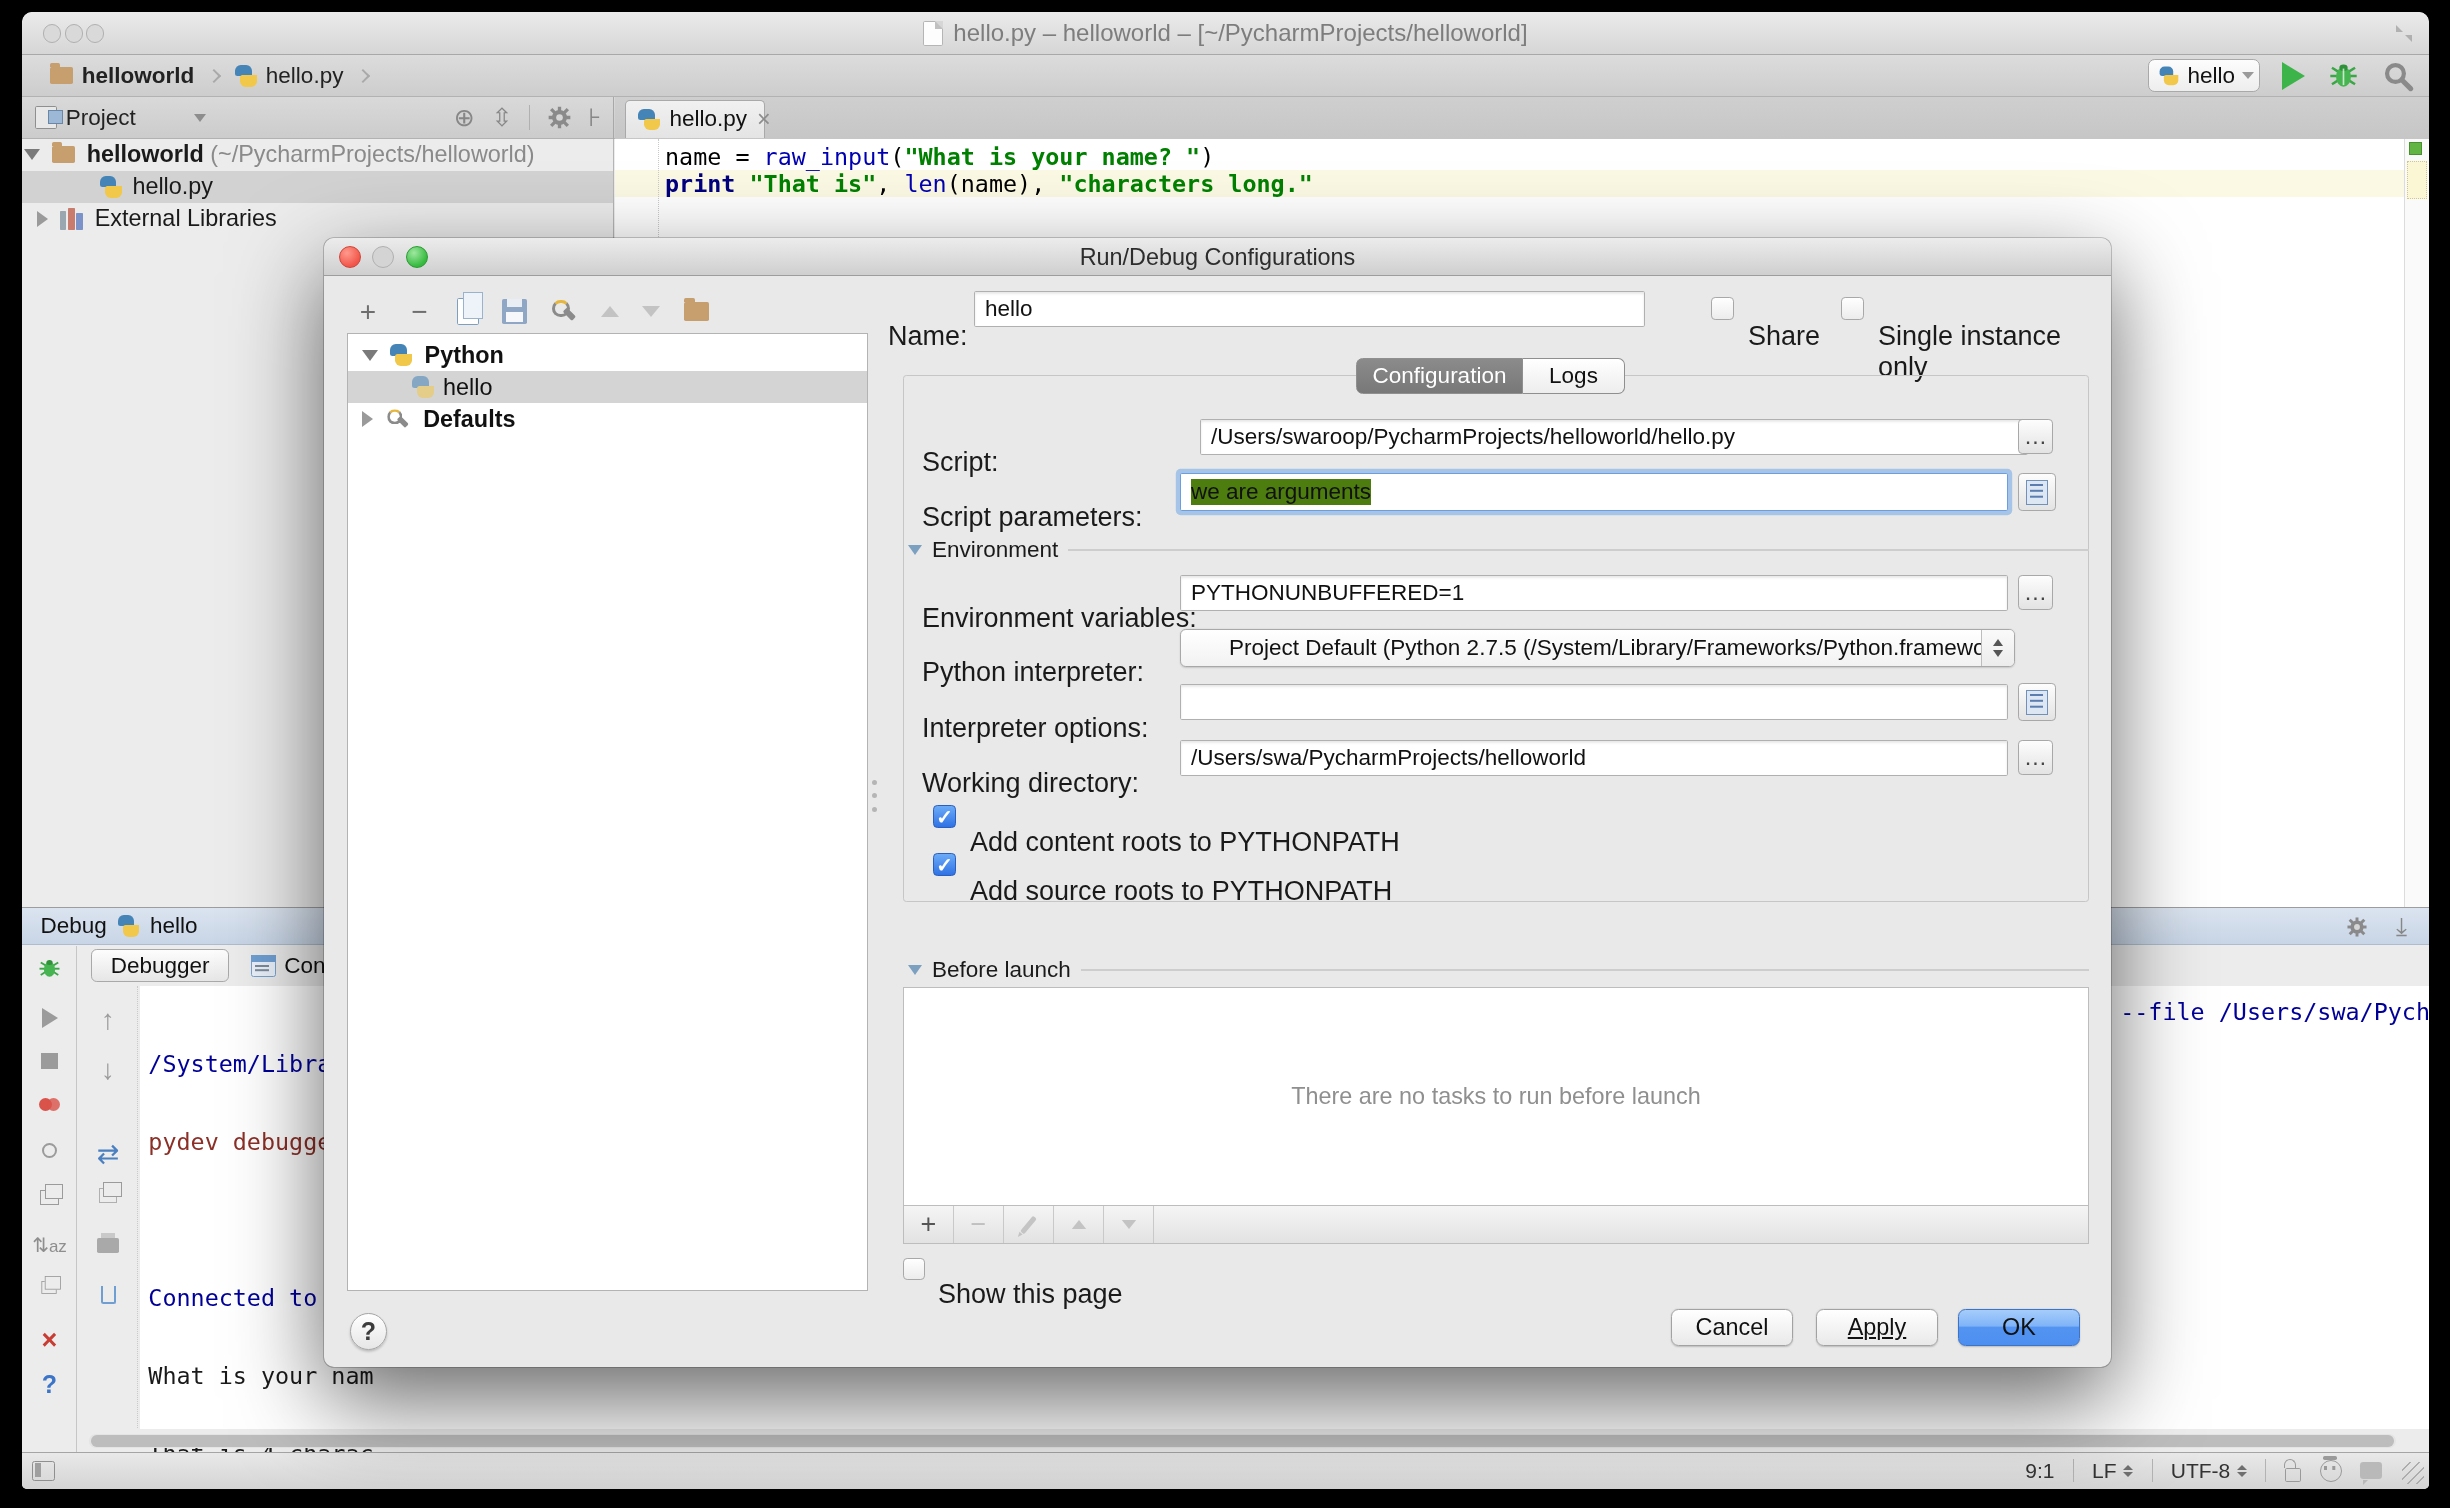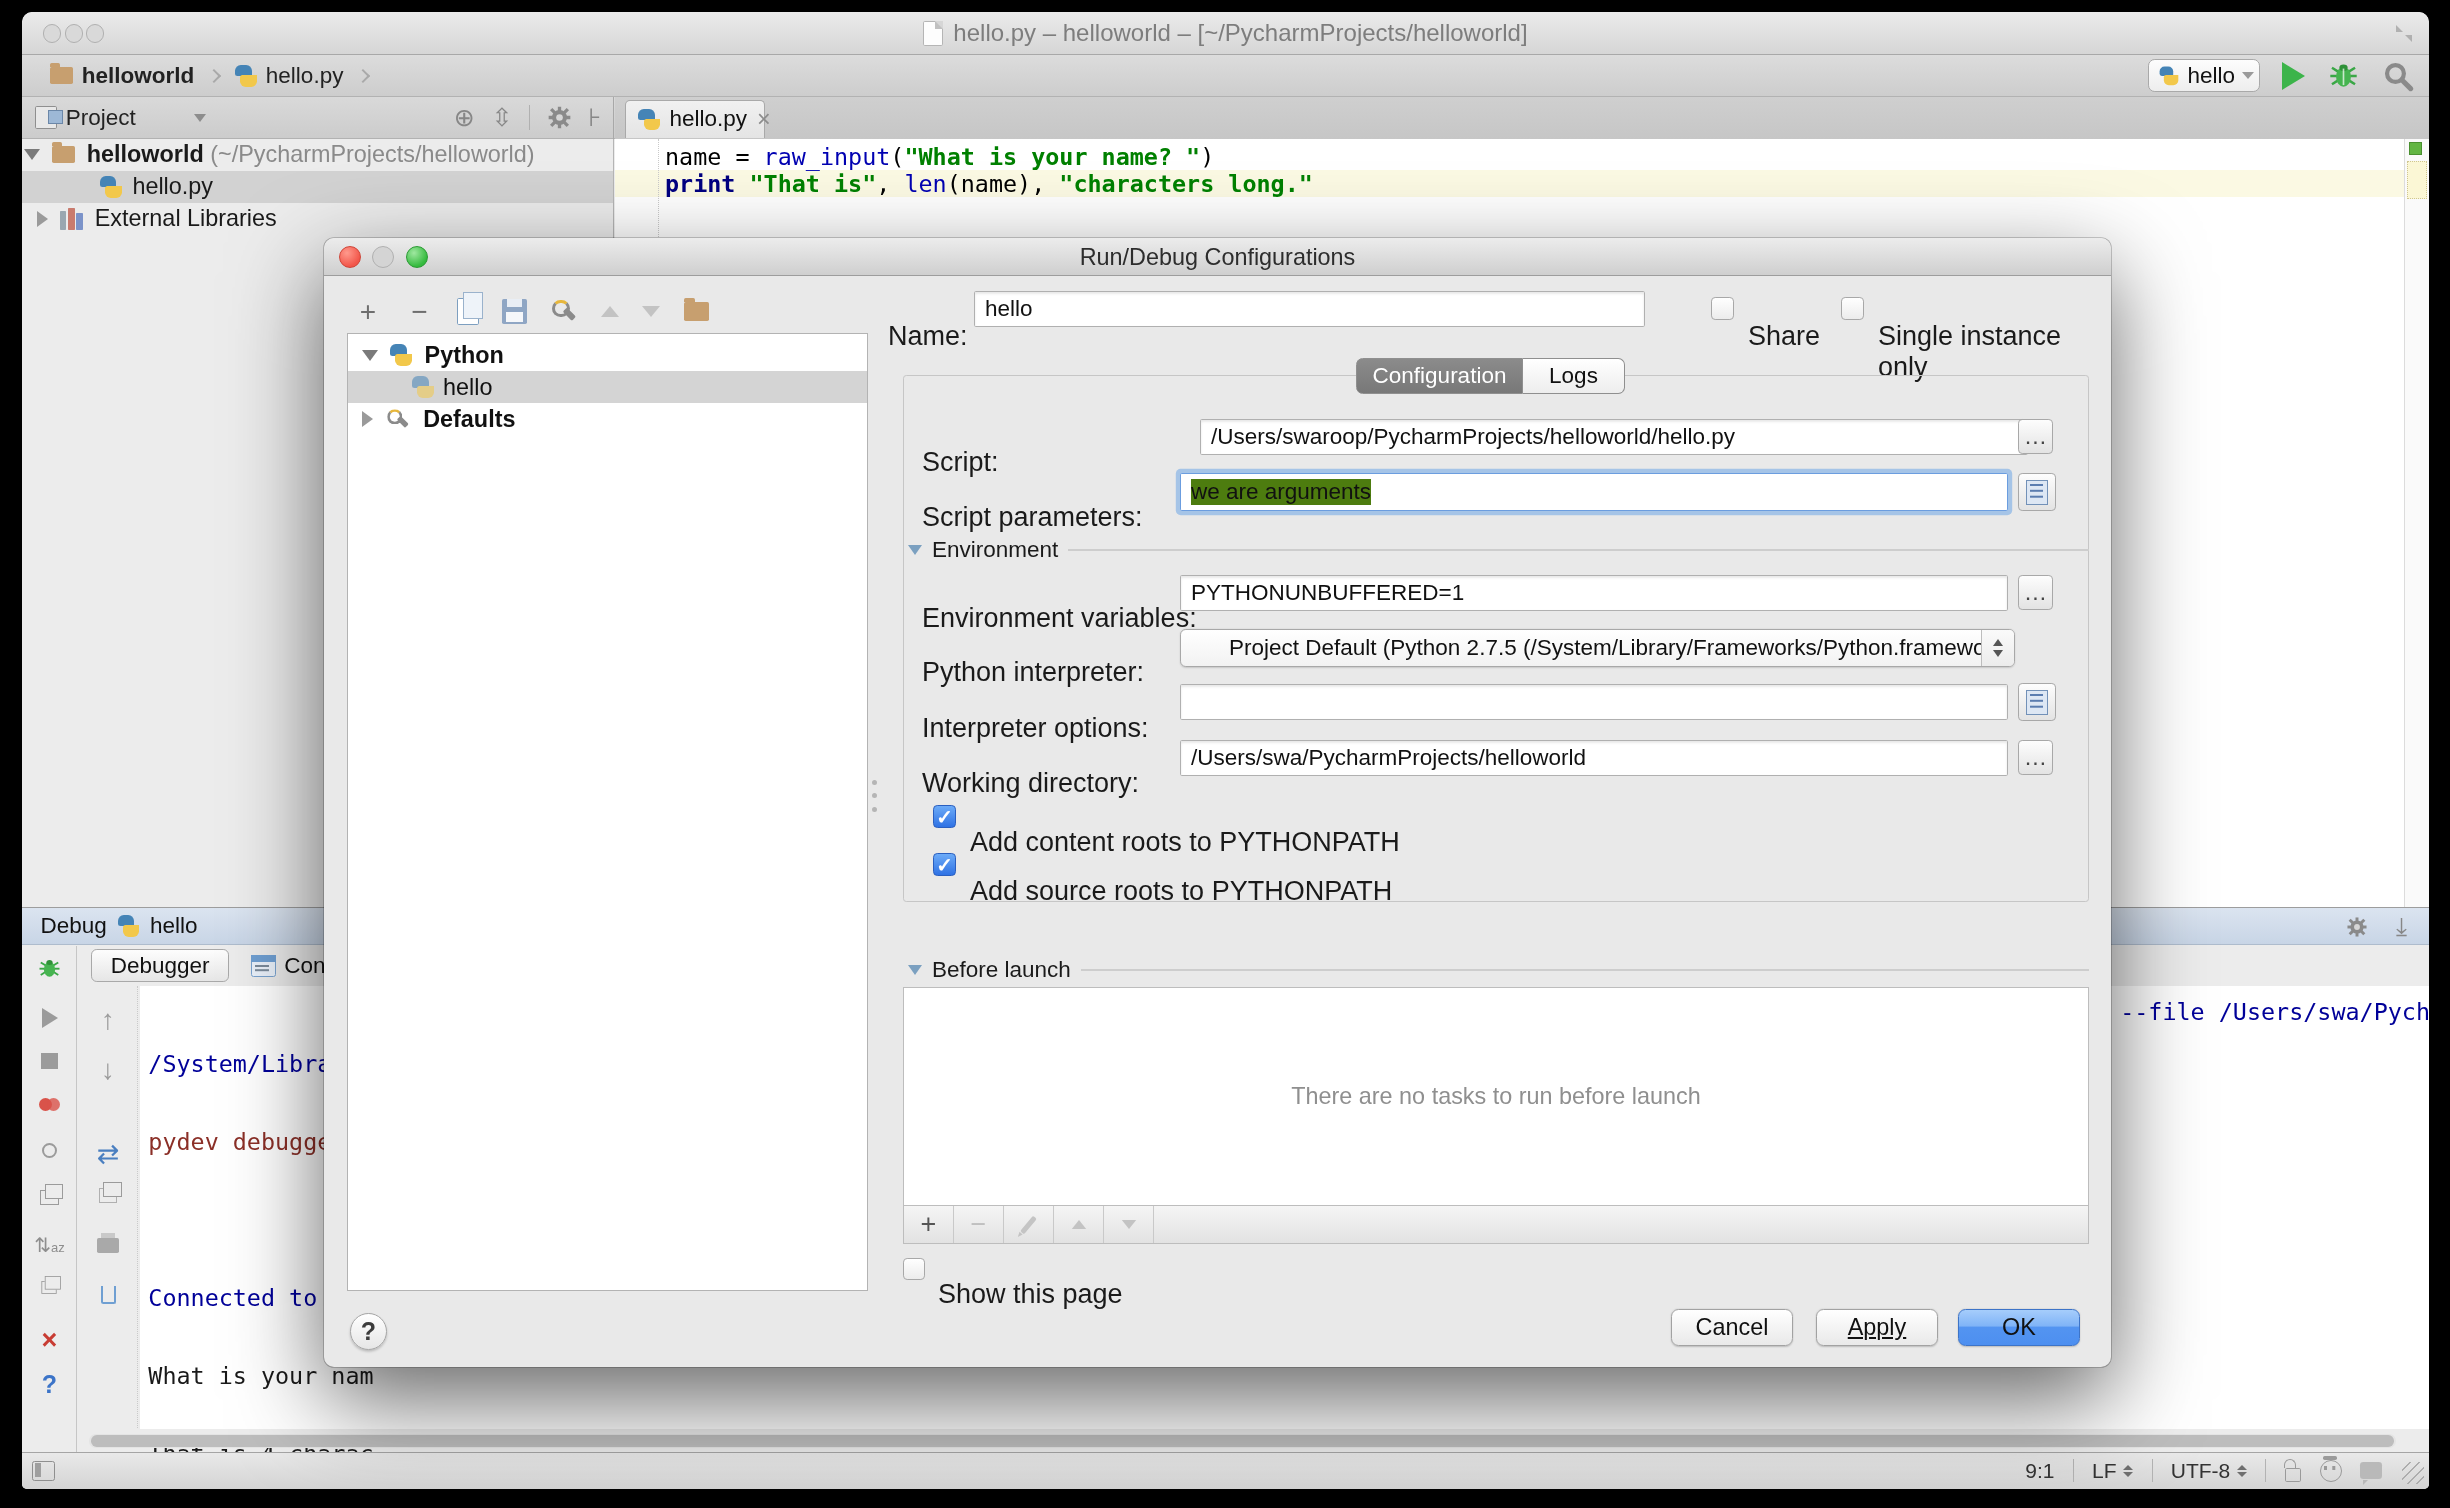--- a/index.html
+++ b/index.html
@@ -362,21 +362,21 @@
           </g>
           <ellipse cx="20" cy="19" rx="9" ry="12" fill="#46b450"></ellipse>
             <ellipse cx="20" cy="8" rx="5" ry="4" fill="#2f9138"></ellipse>
         </svg>
       </span>
       <span class="dls-icon" style="top:62px;"><span class="gray-tri"></span></span>
       <span class="dls-icon" style="top:107px;"><span class="gray-sq"></span></span>
       <span class="dls-icon" style="top:152px;"><span class="red-dot"></span><span class="red-dot" style="margin-left:-5px; opacity:.8;"></span></span>
       <span class="dls-icon" style="top:197px;"><span class="circle-o"></span></span>
       <span class="dls-icon" style="top:244px;"><span class="restore-ico"></span></span>
-      <span class="dls-icon" style="top:287px; font-size:20px; color:#8e8e8e;">⇅<span style="font-size:13px;margin-top:36px;">az</span></span>
+      <span class="dls-icon" style="top:287px; font-size:20px; color:#8e8e8e;">⇅<span style="font-size:17px;margin-top:36px;">az</span></span>
       <span class="dls-icon" style="top:334px;"><span class="restore-ico" style="transform:scale(.85)"></span></span>
       <span class="dls-icon" style="top:379px; color:#c83c33; font-size:27px; font-weight:bold;">×</span>
       <span class="dls-icon" style="top:424px; color:#3c74c8; font-size:25px; font-weight:bold;">?</span>
     </div>
 
     <div class="debug-tabs">
       <div class="tab-btn">
           <span>Debugger</span>
         </div>
       <div class="tab-plain">

